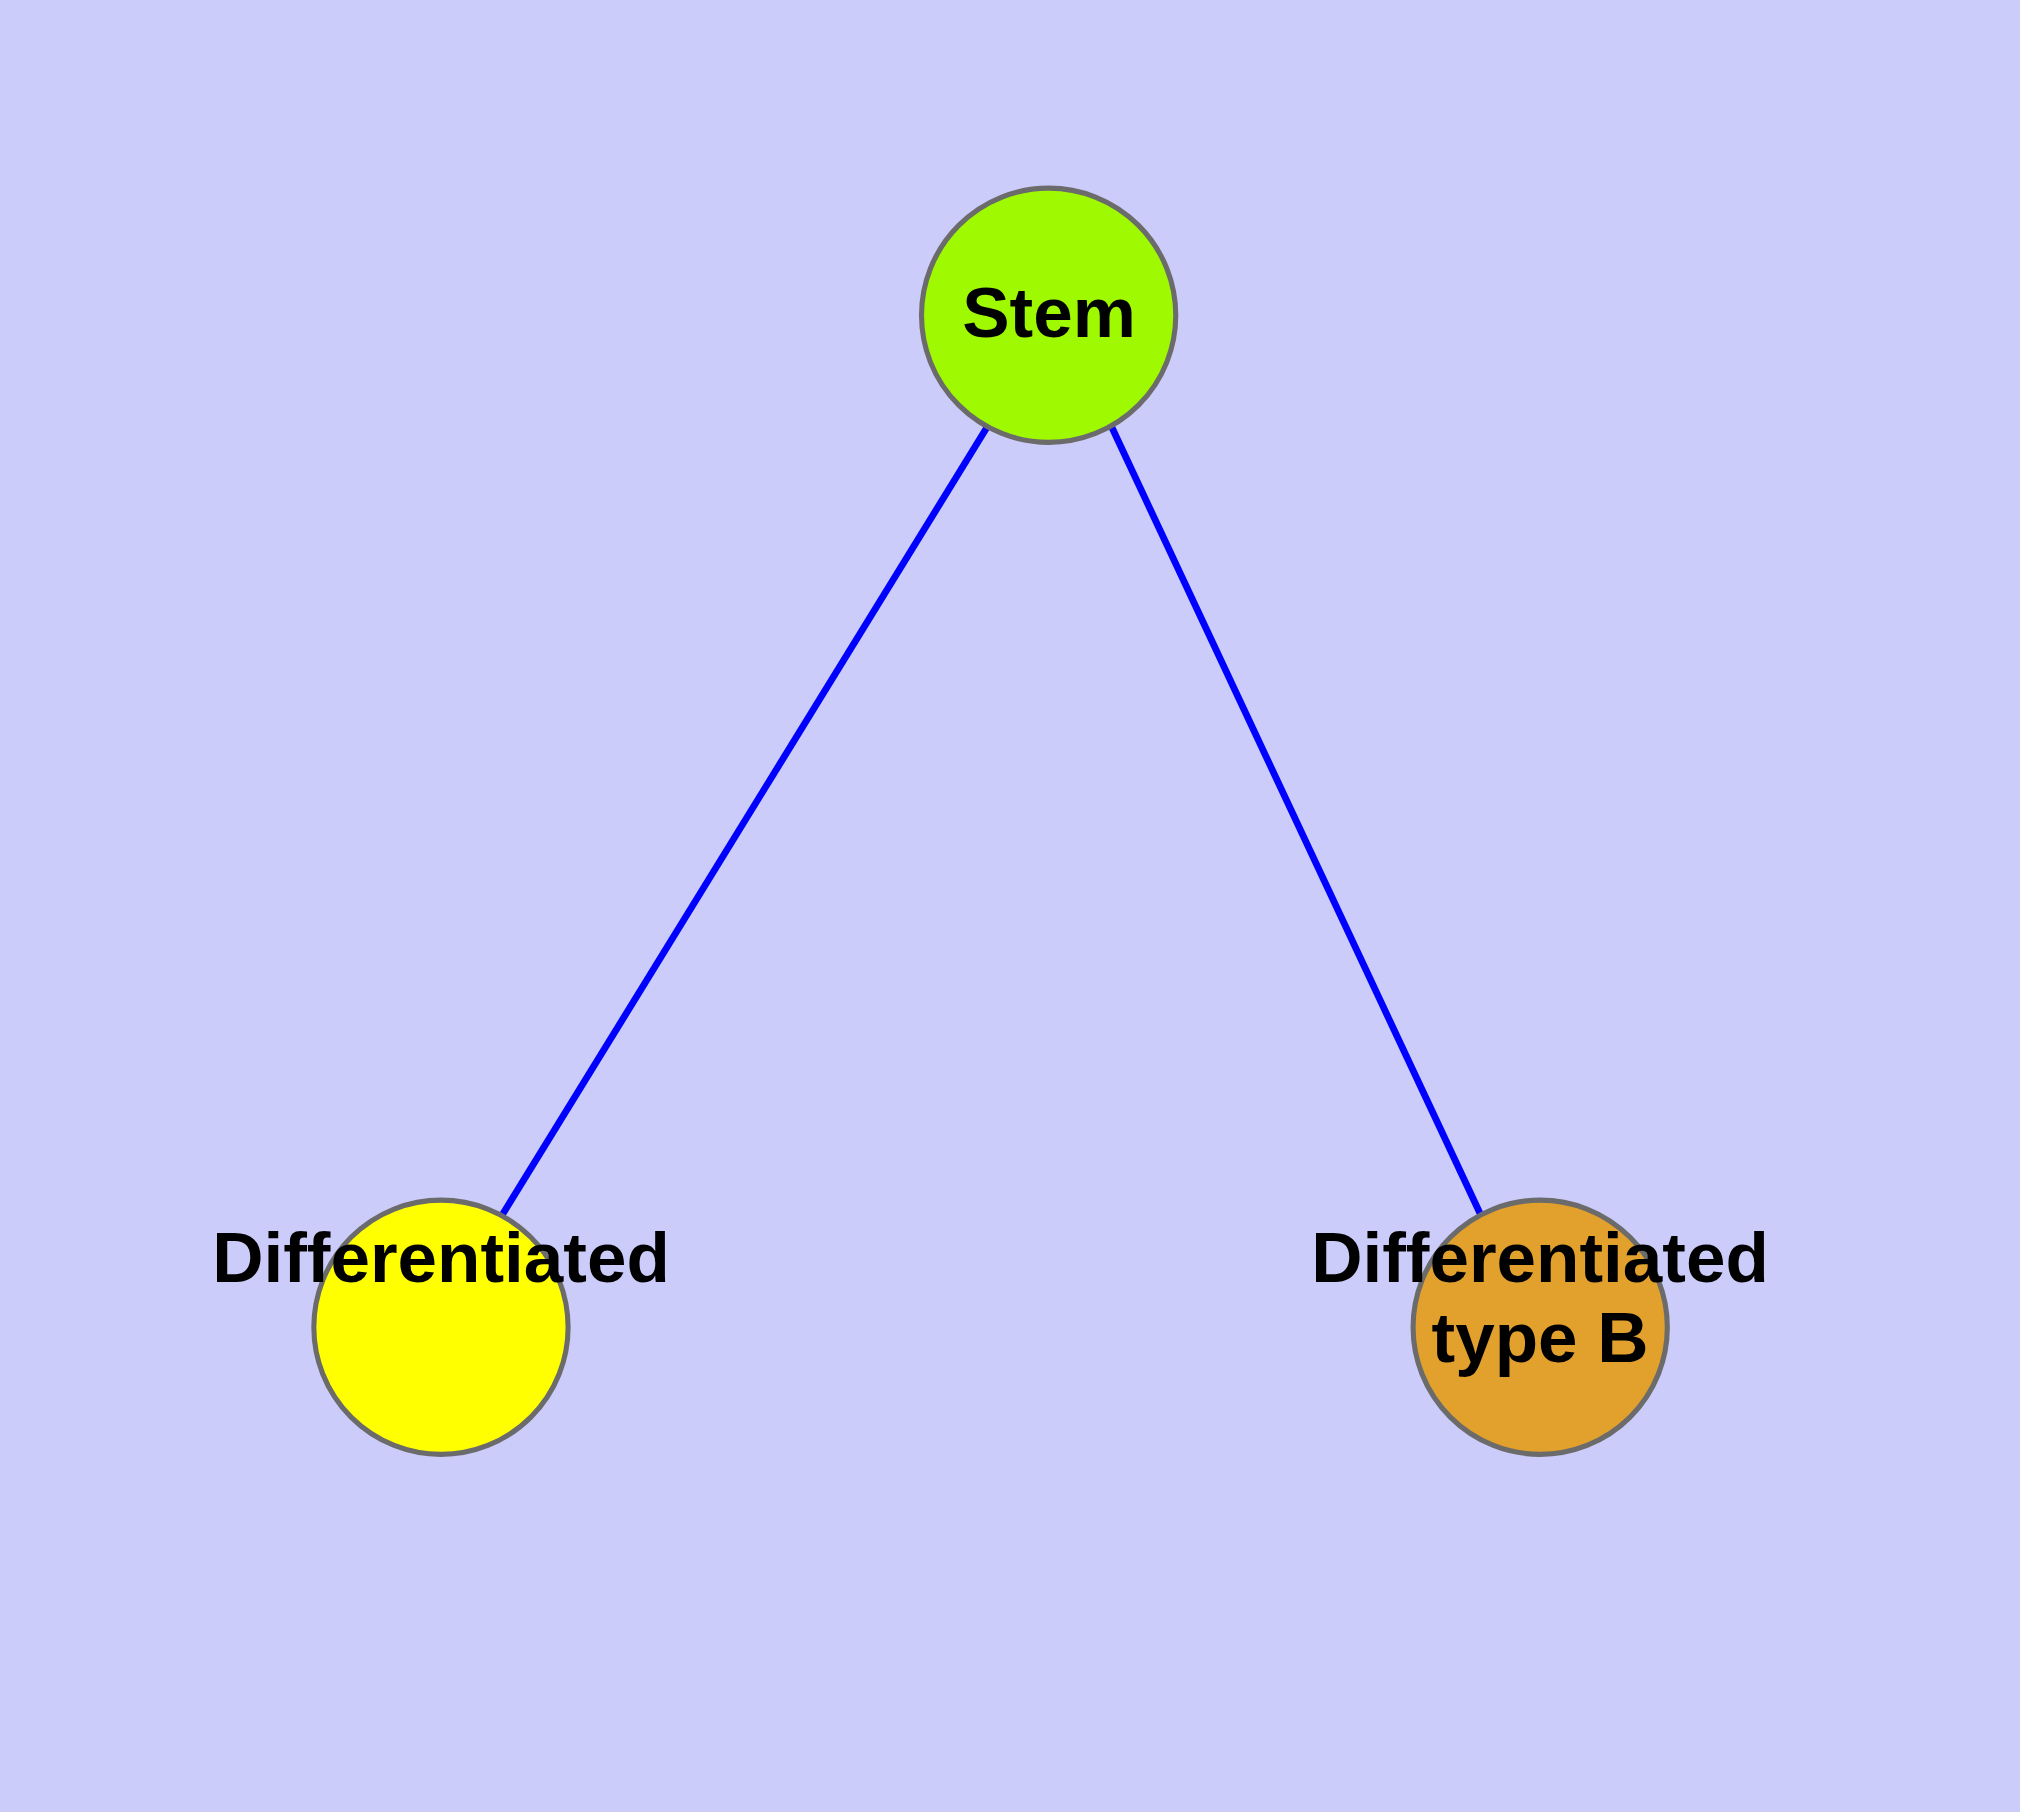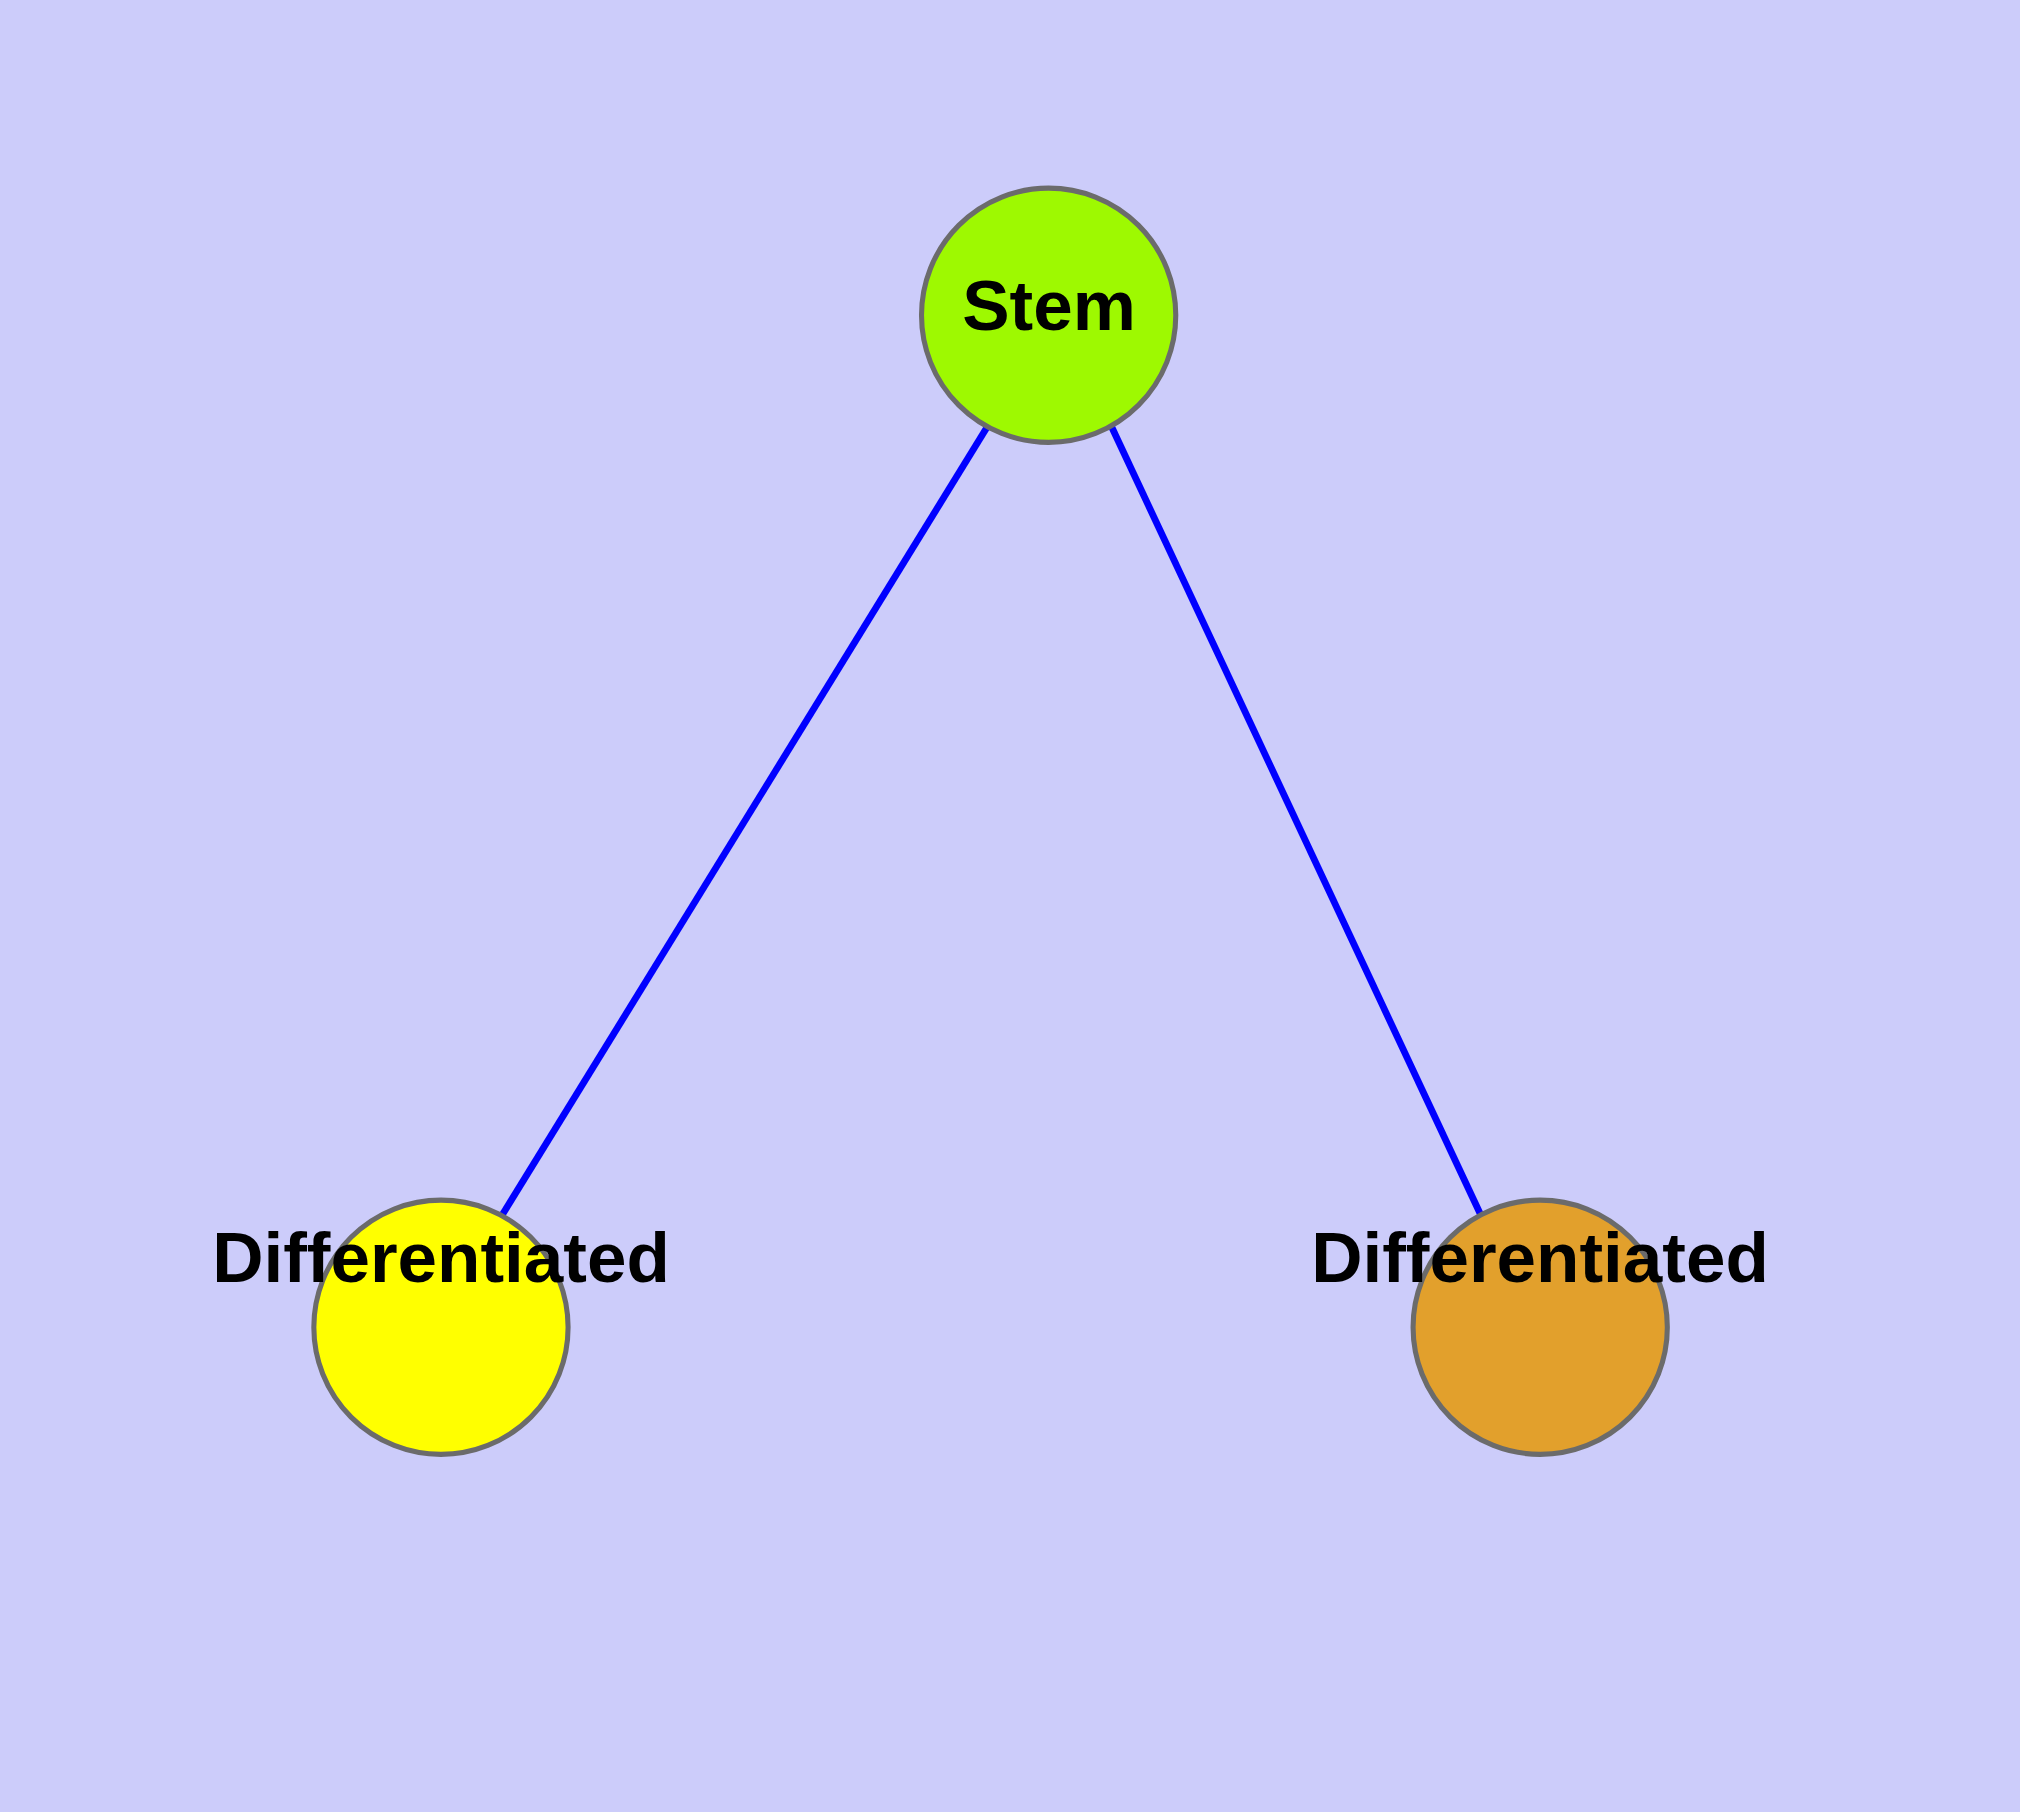--- a/index.html
+++ b/index.html
@@ -53,26 +53,27 @@
       <line x1="1165" y1="503" x2="592" y2="1434" stroke="#0000ff" stroke-width="8" stroke-linecap="butt"></line>
       <line x1="1311" y1="503" x2="1748" y2="1436" stroke="#0000ff" stroke-width="8" stroke-linecap="butt"></line>
     </g>
     <g>
       <circle cx="1237" cy="372" r="150" fill="#9ef901" stroke="#6b6b6b" stroke-width="6"></circle>
       <circle cx="520" cy="1566" r="150" fill="#ffff00" stroke="#6b6b6b" stroke-width="6"></circle>
       <circle cx="1817" cy="1566" r="150" fill="#e2a02c" stroke="#6b6b6b" stroke-width="6"></circle>
     </g>
   </svg>
 
-  <div class="node-label big" style="left:625px; top:266px; width:848px;">
+  <div class="node-label big" style="left:625px; top:273px; width:848px;">
     <span class="label-line">Stem</span>
   </div>
 
   <div class="node-label big" style="left:17px; top:1218px; width:848px;">
     <span class="label-line">Differentiated</span>
   </div>
 
   <div class="node-label big" style="left:1116px; top:1218px; width:848px;">
     <span class="label-line">Differentiated</span>
+    <span class="label-line">type B</span>
   </div>
 
 </div>
 
 
 </body></html>

